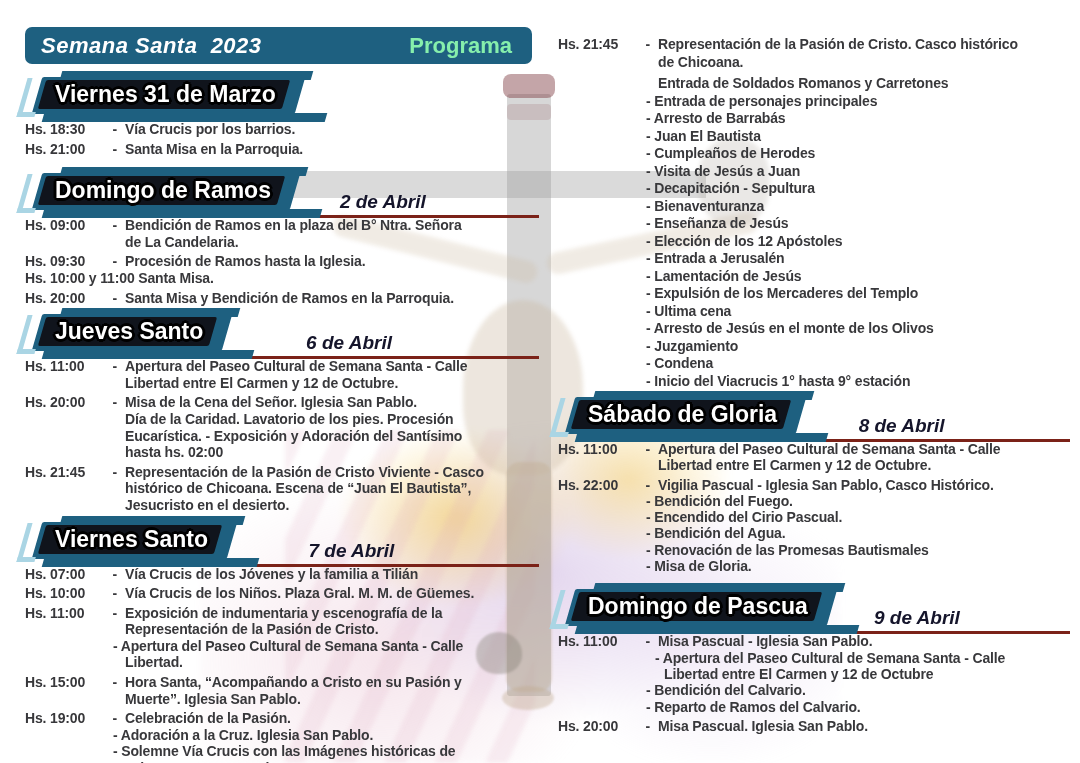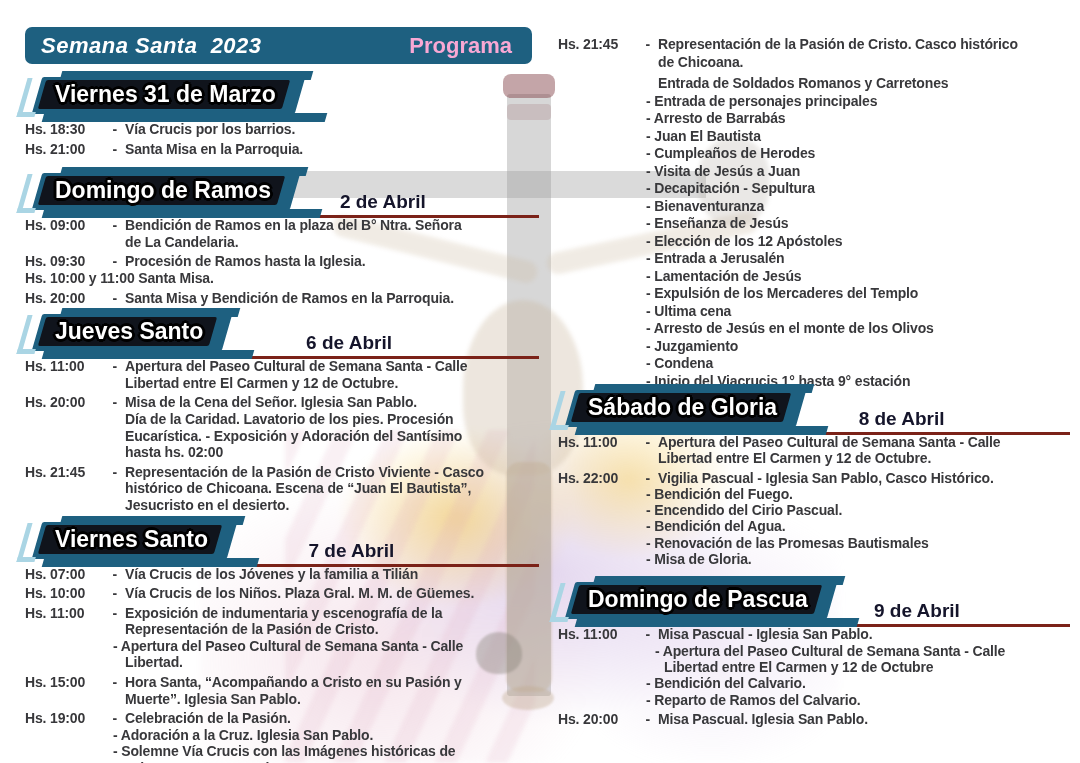--- a/index.html
+++ b/index.html
@@ -30,35 +30,35 @@
 
   
   .col{position:absolute;z-index:1;}
   .col-left{left:25px;top:27px;width:516px;}
   .col-right{left:558px;top:36px;width:514px;}
 
   
   .title-bar{width:507px;height:37px;background:#1e6080;border-radius:7px;display:flex;align-items:center;
     justify-content:space-between;padding:0 20px 0 16px;box-sizing:border-box;}
   .main-title{color:#fff;font-style:italic;font-size:22px;letter-spacing:.5px;white-space:pre;}
-  .program-label{color:#f9a8d4;font-size:22px;}
+  .program-label{color:#86efac;font-size:22px;}
 
   
   .section-head{display:flex;align-items:flex-start;height:41px;margin:0 0 3px 0;}
   .banner{position:relative;margin-left:12px;flex:none;padding:4px 24px 6px 18px;}
   .banner::before{content:"";position:absolute;inset:0;background:#1e6080;transform:skewX(-16deg);border-radius:2px;}
   .banner::after{content:"";position:absolute;inset:3px 14px 5px 5px;background:#10141c;transform:skewX(-16deg);border-radius:2px;}
   .strip-top{position:absolute;top:-6px;left:24px;right:-12px;height:9px;background:#1e6080;transform:skewX(-16deg);}
   .strip-bottom{position:absolute;bottom:-8px;left:6px;right:-26px;height:9px;background:#1e6080;transform:skewX(-16deg);}
   .accent{position:absolute;left:-15px;top:1px;bottom:-3px;width:13px;border-left:5px solid #aad5e4;
     border-bottom:5px solid #aad5e4;transform:skewX(-16deg);}
   .banner .label{position:relative;z-index:1;color:#fff;font-size:23px;white-space:nowrap;
     text-shadow:-2px -2px 0 #000,2px -2px 0 #000,-2px 2px 0 #000,2px 2px 0 #000,0 3px 0 #000,3px 0 0 #000,-3px 0 0 #000,0 -3px 0 #000;}
   .date-rule{flex:1;margin:6px 2px 0 4px;border-bottom:3px solid #7b2218;text-align:center;padding:11px 14% 1px 0;
-    font-size:19px;color:#15152b;height:24px;line-height:24px;}
+    font-style:italic;font-size:19px;color:#15152b;height:24px;line-height:24px;}
 
   
   .rows{margin-top:2px;}
   .row{display:flex;line-height:16.6px;font-size:14px;letter-spacing:-.15px;}
   .col-right .row{line-height:17.5px;}
   .col-right .sec .row{line-height:16.3px;}
   .row + .row.main{margin-top:3px;}
   .row.gap{margin-top:4px;}
   .time{width:100px;flex:none;display:flex;justify-content:space-between;padding-right:8px;box-sizing:border-box;}
   .row.cont{padding-left:100px;}
@@ -425,21 +425,21 @@
           <span class="txt">- Condena</span>
         </div>
 
         <div class="row sub">
 
           <span class="txt">- Inicio del Viacrucis 1° hasta 9° estación</span>
         </div>
       </div>
 
     <div class="sec">
-      <div class="section-head" style="margin-top:0;">
+      <div class="section-head" style="margin-top:7px;">
         <div class="banner">
           <span class="strip-top"></span>
           <span class="strip-bottom"></span>
           <span class="accent"></span>
           <span class="label">Sábado de Gloria</span>
         </div>
         <div class="date-rule"><span class="date">8 de Abril</span></div>
       </div>
       <div class="rows">
 

